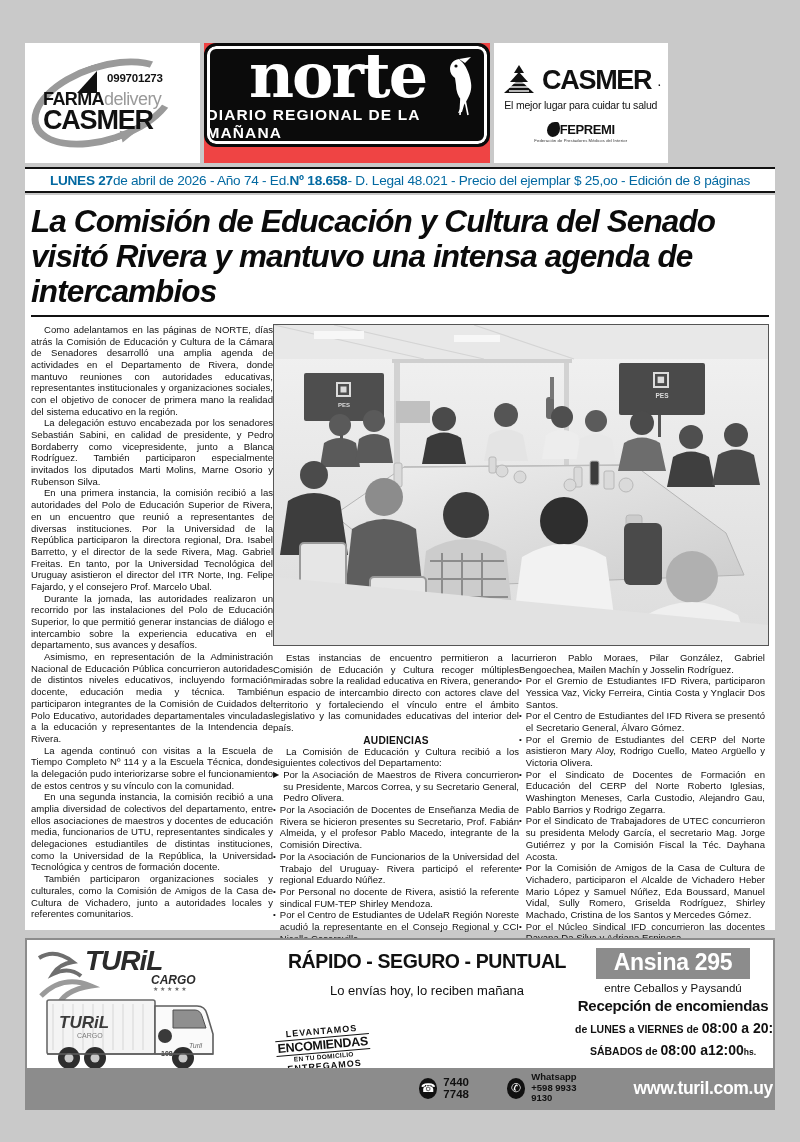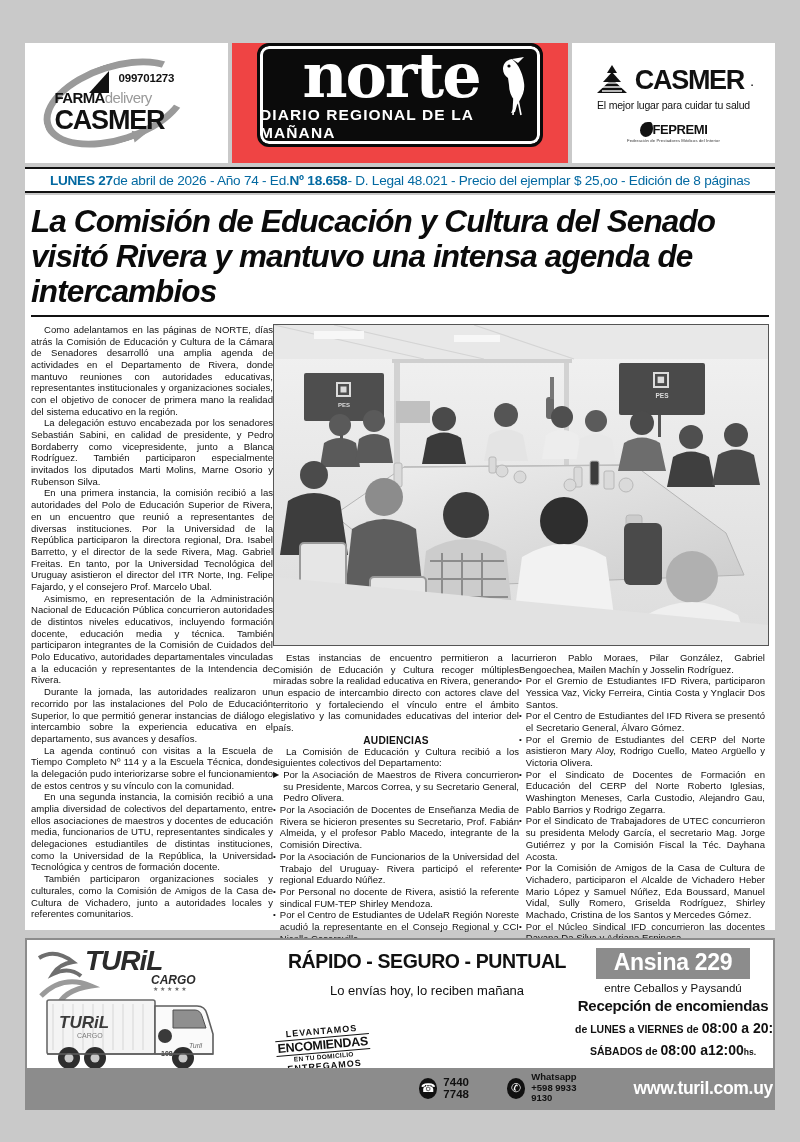--- a/index.html
+++ b/index.html
@@ -11,21 +11,21 @@
   #page {
     position: relative;
     width: 800px; height: 1142px;
     background: #c9c9c9;
     overflow: hidden;
   }
 
   
   .masthead {
     position: absolute; left: 25px; top: 43px;
-    width: 750px; height: 120px;
+    width: 643px; height: 120px;
     display: flex; align-items: stretch; gap: 4px;
   }
   .mh-left {
     width: 203px; background: #ffffff;
     display: flex; align-items: center; justify-content: center;
     position: relative; overflow: hidden;
   }
   .farma-wrap { position: relative; width: 180px; height: 92px; }
   .farma-swoosh {
     position: absolute; left: 4px; top: 6px;
@@ -50,21 +50,21 @@
     border-left: 20px solid transparent;
     border-bottom: 22px solid #111;
   }
   .farma-phone {
     position: absolute; left: 82px; top: 15px;
     font-size: 11.5px; font-weight: bold; color: #111;
     letter-spacing: -0.2px;
   }
   .farma-line1 {
     position: absolute; left: 18px; top: 32px;
-    font-size: 15px; font-weight: bold; letter-spacing: -0.6px;
+    font-size: 18px; font-weight: bold; letter-spacing: -0.6px;
     white-space: nowrap;
   }
   .farma-line1 .b { color: #111; }
   .farma-line1 .g { color: #9a9a9a; font-weight: normal; }
   .farma-line2 {
     position: absolute; left: 18px; top: 48px;
     font-size: 27px; font-weight: bold; color: #111;
     letter-spacing: -1.2px;
   }
 
@@ -353,22 +353,22 @@
 
     <div class="headline">La Comisión de Educación y Cultura del Senado visitó Rivera y mantuvo una intensa agenda de intercambios</div>
     <hr class="hl-rule">
 
     <div class="cols">
 
       <div class="col">
         <p>Como adelantamos en las páginas de NORTE, días atrás la Comisión de Educación y Cultura de la Cámara de Senadores desarrolló una amplia agenda de actividades en el Departamento de Rivera, donde mantuvo reuniones con autoridades educativas, representantes institucionales y organizaciones sociales, con el objetivo de conocer de primera mano la realidad del sistema educativo en la región.</p>
         <p>La delegación estuvo encabezada por los senadores Sebastián Sabini, en calidad de presidente, y Pedro Bordaberry como vicepresidente, junto a Blanca Rodríguez. También participaron especialmente invitados los diputados Marti Molins, Marne Osorio y Rubenson Silva.</p>
         <p>En una primera instancia, la comisión recibió a las autoridades del Polo de Educación Superior de Rivera, en un encuentro que reunió a representantes de diversas instituciones. Por la Universidad de la República participaron la directora regional, Dra. Isabel Barretto, y el director de la sede Rivera, Mag. Gabriel Freitas. En tanto, por la Universidad Tecnológica del Uruguay asistieron el director del ITR Norte, Ing. Felipe Fajardo, y el consejero Prof. Marcelo Ubal.</p>
+        <p>Durante la jornada, las autoridades realizaron un recorrido por las instalaciones del Polo de Educación Superior, lo que permitió generar instancias de diálogo e intercambio sobre la experiencia educativa en el departamento, sus avances y desafíos.</p>
         <p>Asimismo, en representación de la Administración Nacional de Educación Pública concurrieron autoridades de distintos niveles educativos, incluyendo formación docente, educación media y técnica. También participaron integrantes de la Comisión de Cuidados del Polo Educativo, autoridades departamentales vinculadas a la educación y representantes de la Intendencia de Rivera.</p>
-        <p>Durante la jornada, las autoridades realizaron un recorrido por las instalaciones del Polo de Educación Superior, lo que permitió generar instancias de diálogo e intercambio sobre la experiencia educativa en el departamento, sus avances y desafíos.</p>
         <p>La agenda continuó con visitas a la Escuela de Tiempo Completo Nº 114 y a la Escuela Técnica, donde la delegación pudo interiorizarse sobre el funcionamiento de estos centros y su vínculo con la comunidad.</p>
         <p>En una segunda instancia, la comisión recibió a una amplia diversidad de colectivos del departamento, entre ellos asociaciones de maestros y docentes de educación media, funcionarios de UTU, representantes sindicales y delegaciones estudiantiles de distintas instituciones, como la Universidad de la República, la Universidad Tecnológica y centros de formación docente.</p>
         <p>También participaron organizaciones sociales y culturales, como la Comisión de Amigos de la Casa de Cultura de Vichadero, junto a autoridades locales y referentes comunitarios.</p>
       </div>
 
       <div style="width:498px;">
 
         <div class="photo">
           <svg width="494" height="320" viewBox="0 0 494 320">
             <defs>
@@ -577,21 +577,21 @@
       <div class="t2b">EN TU DOMICILIO</div>
       <div class="t3">ENTREGAMOS</div>
     </div>
 
     <div class="ad-mid">
       <div class="ad-slogan">RÁPIDO - SEGURO - PUNTUAL</div>
       <div class="ad-sub">Lo envías hoy, lo reciben mañana</div>
     </div>
 
     <div class="ad-right">
-      <div class="ansina">Ansina 229</div>
+      <div class="ansina">Ansina 295</div>
       <div class="ansina-sub">entre Ceballos y Paysandú</div>
       <div class="recep">Recepción de encomiendas</div>
       <div class="hrs">
         <span>de LUNES a VIERNES de </span><span class="big">08:00 a 20:00</span>
       </div>
       <div class="hrs">
         <span>SÁBADOS de </span><span class="big">08:00 a12:00</span><span class="sm">hs.</span>
       </div>
     </div>
 

